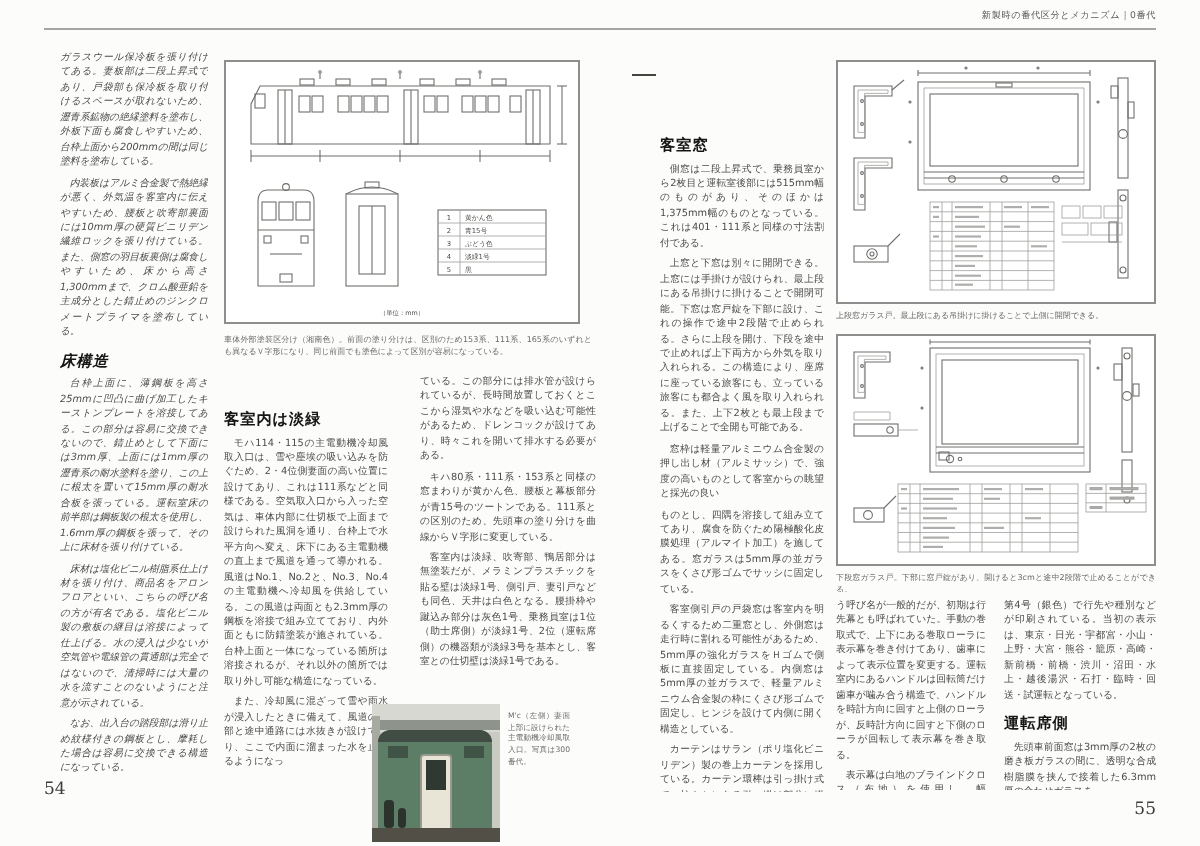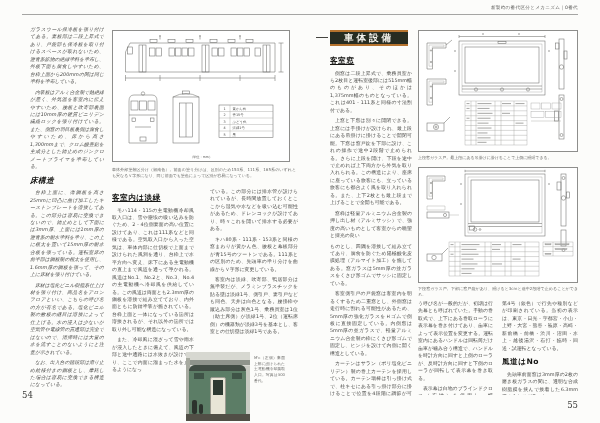--- a/index.html
+++ b/index.html
@@ -5,21 +5,21 @@
   html,body{margin:0;padding:0;background:#e8e8e6;}
   #spread{position:relative;width:600px;height:423px;background:#fcfcfa;
           font-family:"DejaVu Sans","Liberation Sans",sans-serif;overflow:hidden;}
   .rule{position:absolute;background:#a5a5a3;}
   .hdr{position:absolute;font-size:4.6px;color:#5a5a58;letter-spacing:.3px;}
   .pg{position:absolute;font-size:8.5px;color:#3c3c3a;font-family:"DejaVu Serif","Liberation Serif",serif;}
   .col{position:absolute;overflow:hidden;color:#4a4a48;font-size:4.9px;line-height:1.52;text-align:justify;}
   .col p{margin:0 0 3px 0;text-indent:4.9px;}
   .col p.noind{text-indent:0;}
   .sec{font-size:7.6px;font-weight:bold;color:#161614;margin:4px 0 3px;letter-spacing:.5px;}
-  .col .sec:first-child{margin-top:4px;text-decoration:underline;}
+  .col .sec:first-child{margin-top:16px;}
   .cap{position:absolute;font-size:4px;line-height:1.5;color:#6b6b69;text-align:justify;overflow:hidden;}
   .diagram{position:absolute;background:#fff;border:1px solid #8e8e8c;box-sizing:border-box;}
   .secbox{position:absolute;box-sizing:border-box;background:#272c21;
           border-top:2px solid #b5732e;border-bottom:2px solid #b5732e;color:#f4f2ec;
           display:flex;align-items:center;justify-content:center;
           font-size:9.5px;font-weight:bold;letter-spacing:3px;}
   .dash{position:absolute;background:#44443f;}
   .photo{position:absolute;overflow:hidden;background:#c9cbc3;}
   .photo div{position:absolute;}
   .ph-sky{left:0;top:0;width:64px;height:14px;background:#d7d8d1;}
@@ -168,21 +168,20 @@
     <div class="ph-doorwin"></div>
     <div class="ph-hose"></div>
     <div class="ph-hose2"></div>
     <div class="ph-ground"></div>
   </div>
   <div class="photocap" style="left:254px;top:355px;width:31px;height:42px;">M'c（左側）妻面上部に設けられた主電動機冷却風取入口。写真は300番代。</div>
 
   <div class="pg" style="left:22px;top:390px;">54</div>
 
   <div class="dash" style="left:316px;top:37px;width:12px;height:1.2px;"></div>
-  <div class="secbox" style="left:330px;top:30px;width:78px;height:16px;">車体設備</div>
 
   <div class="col" style="left:330px;top:51px;width:82px;height:345px;">
     <div class="sec">客室窓</div>
     <p>側窓は二段上昇式で、乗務員室から2枚目と運転室後部には515mm幅のものがあり、そのほかは1,375mm幅のものとなっている。これは401・111系と同様の寸法割付である。</p>
     <p>上窓と下窓は別々に開閉できる。上窓には手掛けが設けられ、最上段にある吊掛けに掛けることで開閉可能。下窓は窓戸錠を下部に設け、これの操作で途中2段階で止められる。さらに上段を開け、下段を途中で止めれば上下両方から外気を取り入れられる。この構造により、座席に座っている旅客にも、立っている旅客にも都合よく風を取り入れられる。また、上下2枚とも最上段まで上げることで全開も可能である。</p>
     <p>窓枠は軽量アルミニウム合金製の押し出し材（アルミサッシ）で、強度の高いものとして客室からの眺望と採光の良い</p>
     <p class="noind">ものとし、四隅を溶接して組み立ててあり、腐食を防ぐため陽極酸化皮膜処理（アルマイト加工）を施してある。窓ガラスは5mm厚の並ガラスをくさび形ゴムでサッシに固定している。</p>
     <p>客室側引戸の戸袋窓は客室内を明るくするため二重窓とし、外側窓は走行時に割れる可能性があるため、5mm厚の強化ガラスをＨゴムで側板に直接固定している。内側窓は5mm厚の並ガラスで、軽量アルミニウム合金製の枠にくさび形ゴムで固定し、ヒンジを設けて内側に開く構造としている。</p>
     <p>カーテンはサラン（ポリ塩化ビニリデン）製の巻上カーテンを採用している。カーテン環棒は引っ掛け式で、柱キセにある引っ掛け部分に掛けることで位置を4段階に調節が可能。最上段にある切り欠き部分はカーテンを交換するときに使用する。</p>
 
@@ -366,19 +365,19 @@
   </div>
   <div class="cap" style="left:418px;top:286px;width:160px;height:10px;">下段窓ガラス戸。下部に窓戸錠があり、開けると3cmと途中2段階で止めることができる。</div>
 
   <div class="col" style="left:418px;top:300px;width:75px;height:95px;">
     <p class="noind">う呼び名が一般的だが、初期は行先幕とも呼ばれていた。手動の巻取式で、上下にある巻取ローラに表示幕を巻き付けてあり、歯車によって表示位置を変更する。運転室内にあるハンドルは回転筒だけ歯車が噛み合う構造で、ハンドルを時計方向に回すと上側のローラが、反時計方向に回すと下側のローラが回転して表示幕を巻き取る。</p>
     <p>表示幕は白地のブラインドクロス（布地）を使用し、幅660mm、長さ12mで、</p>
   </div>
 
   <div class="col" style="left:502px;top:300px;width:76px;height:95px;">
     <p class="noind">第4号（銀色）で行先や種別などが印刷されている。当初の表示は、東京・日光・宇都宮・小山・上野・大宮・熊谷・籠原・高崎・新前橋・前橋・渋川・沼田・水上・越後湯沢・石打・臨時・回送・試運転となっている。</p>
-    <div class="sec">風道はNo</div>
+    <div class="sec">運転席側</div>
     <p>先頭車前面窓は3mm厚の2枚の磨き板ガラスの間に、透明な合成樹脂膜を挟んで接着した6.3mm厚の合わせガラスを</p>
   </div>
 
   <div class="pg" style="left:560px;top:390px;width:18px;text-align:right;margin-top:10px;">55</div>
 
 </div>
 
 </body></html>

